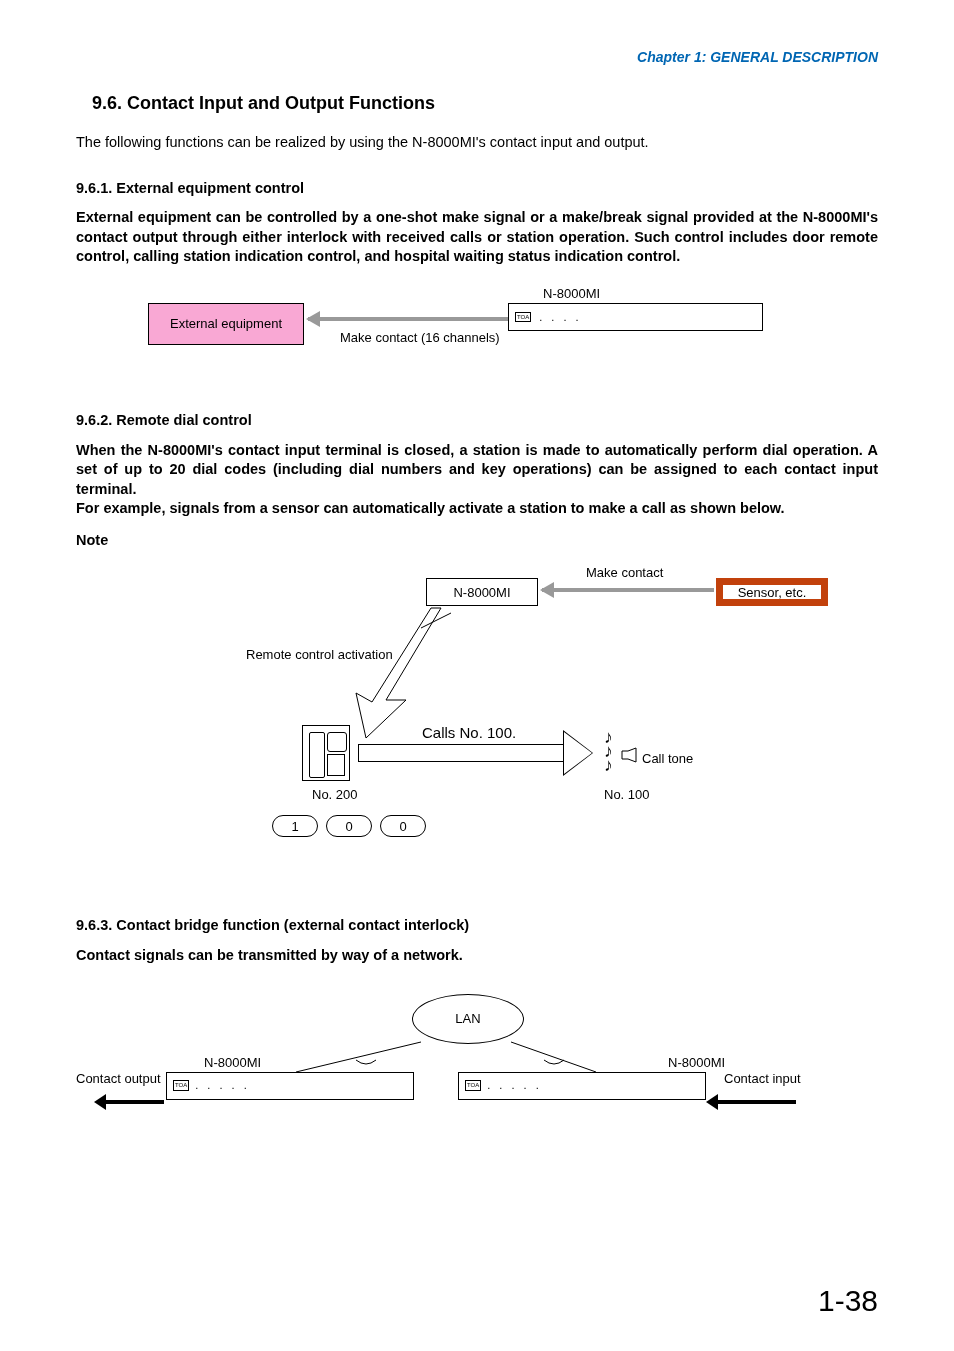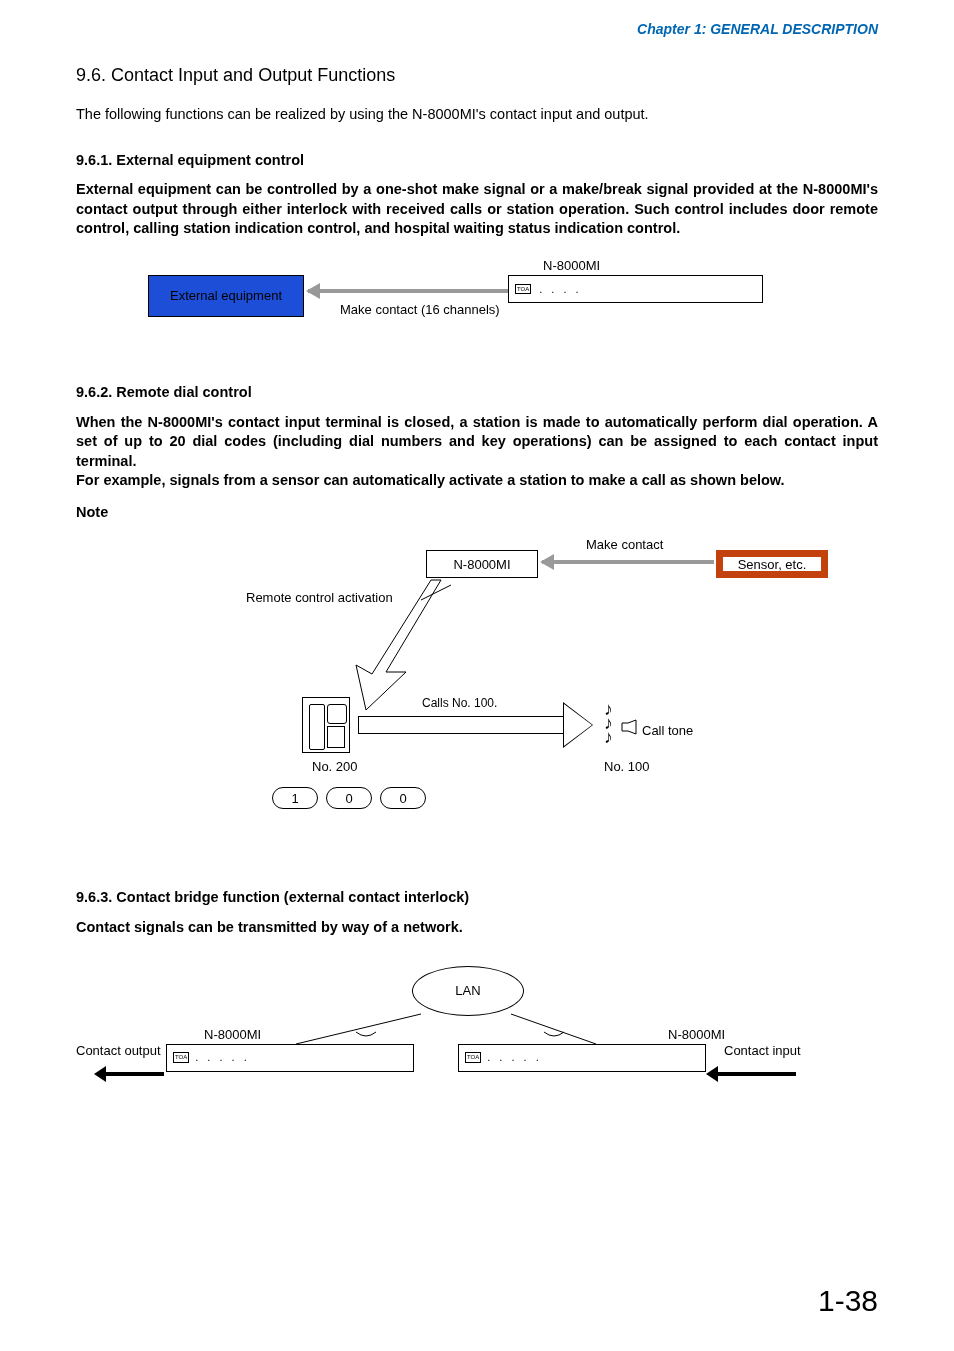--- a/index.html
+++ b/index.html
@@ -8,35 +8,35 @@
     margin: 0;
     padding: 0;
     background: #fff;
     color: #000;
     font-size: 14.5px;
     line-height: 1.35;
   }
   .page {
     width: 954px;
     height: 1351px;
-    padding: 20px 76px 30px 76px;
+    padding: 48px 76px 30px 76px;
     position: relative;
   }
   .chapter-header {
     text-align: right;
     color: #0066b3;
     font-style: italic;
     font-size: 14px;
     margin-bottom: 24px;
     font-weight: bold;
   }
   h2.section-title {
     font-size: 18px;
-    font-weight: normal;
-    margin: 0 0 18px 0;
+    font-weight: bold;
+    margin: 0 0 18px 16px;
   }
   .intro-p { margin: 0 0 26px 0; }
   h3.sub-title {
     font-size: 14.5px;
     font-weight: bold;
     margin: 0 0 10px 0;
   }
   .body-p {
     margin: 0 0 22px 0;
     text-align: justify;
@@ -49,21 +49,21 @@
   .diag1 {
     position: relative;
     width: 640px;
     height: 80px;
     margin: 18px 0 42px 72px;
   }
   .d1-ext {
     position: absolute; left: 0; top: 14px;
     width: 156px; height: 42px;
     border: 1px solid #000; display: flex; align-items: center; justify-content: center;
-    font-size: 13px; background: #1d4ed8;
+    font-size: 13px; background: #f9a8d4;
   }
   .d1-dev-label { position: absolute; left: 395px; top: -4px; font-size: 13px; }
   .d1-dev {
     position: absolute; left: 360px; top: 14px;
     width: 255px; height: 28px; border: 1px solid #000; background: #fff;
     display:flex; align-items:center; padding-left:6px; font-size:11px;
   }
   .d1-dev .dots { margin-left: 8px; letter-spacing: 3px; }
   .d1-arrow-line {
     position: absolute; left: 160px; top: 28px; width: 200px; height: 0;
@@ -86,39 +86,39 @@
     position:absolute; left:210px; top:8px; width:112px; height:28px;
     border:1px solid #000; display:flex;align-items:center;justify-content:center;font-size:13px;
   }
   .d2-box-sensor {
     position:absolute; left:500px; top:8px; width:112px; height:28px;
     border:7px solid #c2410c; display:flex;align-items:center;justify-content:center;font-size:13px;
   }
   .d2-arrow-mc { position:absolute; left:326px; top:18px; width:172px; height:0; border-top:4px solid #999; }
   .d2-arrow-mc-head { position:absolute; left:324px; top:12px; width:0;height:0;border-top:8px solid transparent;border-bottom:8px solid transparent;border-right:14px solid #999;}
   .d2-mc-label { position:absolute; left:370px; top:-6px; font-size:13px; }
-  .d2-rca-label { position:absolute; left:30px; top:47px; font-size:13px; }
+  .d2-rca-label { position:absolute; left:30px; top:76px; font-size:13px; }
   .d2-big-arrow {
     position:absolute; left:120px; top:38px; width:120px; height:130px;
   }
   .d2-station {
     position:absolute; left:86px; top:155px; width:48px; height:56px;
     border:1px solid #000;
   }
   .d2-station::before {
     content:""; position:absolute; left:6px; top:6px; width:14px; height:44px; border:1px solid #000; border-radius:2px;
   }
   .d2-station::after {
     content:""; position:absolute; left:24px; top:6px; width:18px; height:18px; border:1px solid #000; border-radius:3px;
   }
   .d2-sta-grid { position:absolute; left:24px; top:28px; width:18px; height:22px; border:1px solid #000; }
   .d2-sta-label { position:absolute; left:96px; top:216px; font-size:13px; }
   .d2-dial-row { position:absolute; left:56px; top:245px; display:flex; gap:8px; }
   .d2-dial { width:46px; height:22px; border:1px solid #000; border-radius:11px; display:flex;align-items:center;justify-content:center; font-size:13px;}
-  .d2-calls-label { position:absolute; left:206px; top:153px; font-size:12px; }
+  .d2-calls-label { position:absolute; left:206px; top:153px; font-size:15px; }
   .d2-calls-arrow-body {
     position:absolute; left:142px; top:174px; width:206px; height:18px; border:1px solid #000; border-right:none;
   }
   .d2-calls-arrow-head {
     position:absolute; left:348px; top:162px; width:0;height:0;
     border-top:21px solid transparent;border-bottom:21px solid transparent;border-left:28px solid #fff;
   }
   .d2-calls-arrow-head-outline {
     position:absolute; left:347px; top:160px; width:0;height:0;
     border-top:23px solid transparent;border-bottom:23px solid transparent;border-left:30px solid #000;

